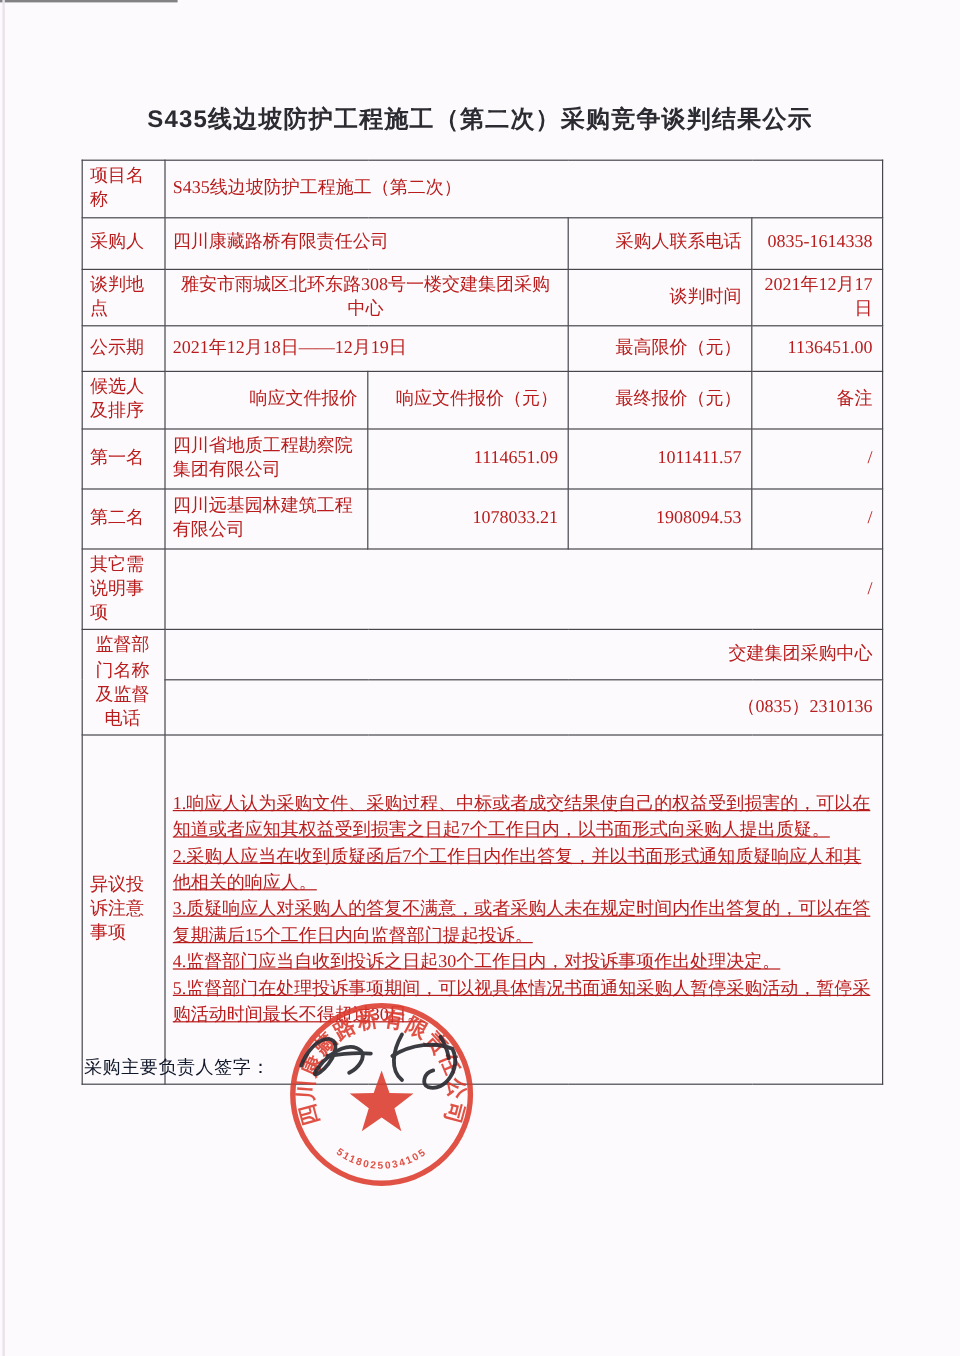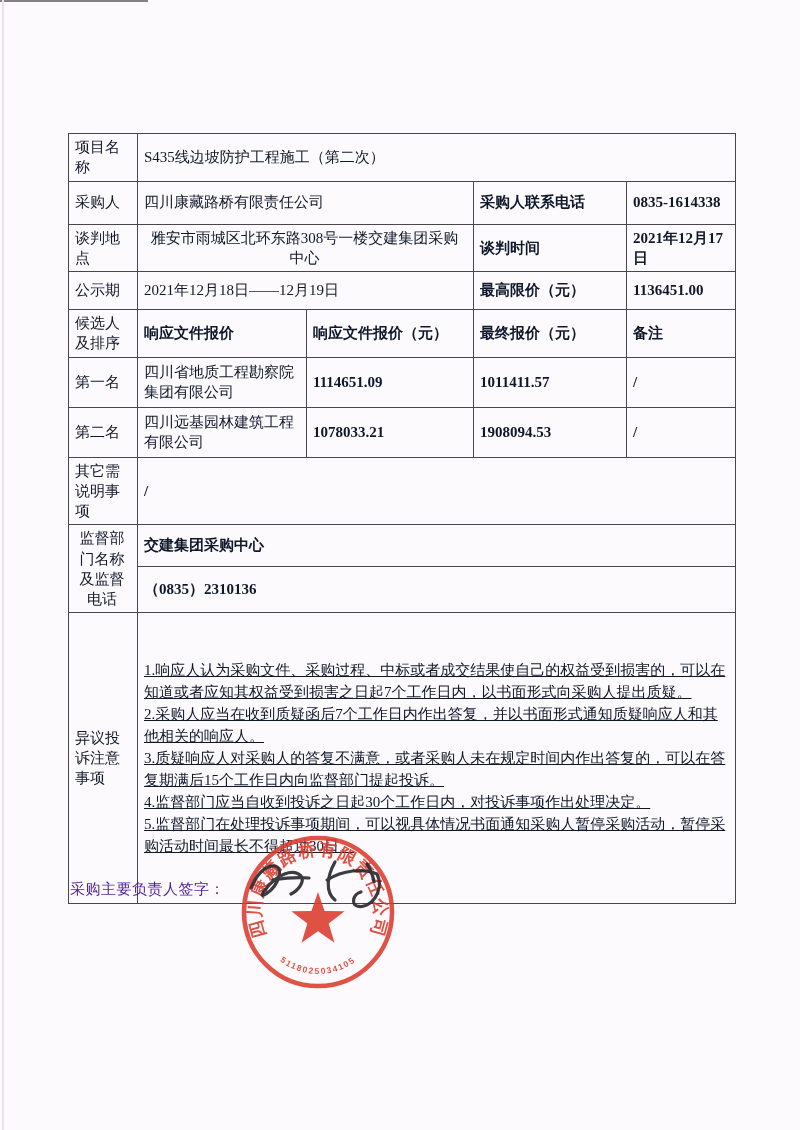--- a/index.html
+++ b/index.html
@@ -37,55 +37,56 @@
     color: #2b2b31;
   }
 
   table.results {
     position: absolute;
     left: 68px; top: 133px;
     width: 667px;
     border-collapse: collapse;
     table-layout: fixed;
     font-size: 15px;
-    color: #0f172a;
+    color: #b91c1c;
   }
   table.results td {
     border: 1.5px solid #46464c;
     vertical-align: middle;
     padding: 3px 8px 3px 6px;
     line-height: 1.35;
     word-break: break-all;
   }
   td.lab { padding: 3px 3px; text-align: left; }
   td.lab-ctr { padding: 3px 2px; text-align: center; }
-  td.ctr { text-align: left; padding: 3px 2px; font-weight: bold; }
+  td.ctr { text-align: right; padding: 3px 2px; }
   td.val-wide { padding: 3px 2px 3px 5px; text-align: center; }
   td.obj-cell { padding: 6px 8px 6px 6px; vertical-align: middle; text-decoration: underline; }
   .obj-line { line-height: 22px; }
 
   .sign-label {
     position: absolute;
     left: 70px; top: 880px;
     font-size: 15px;
     letter-spacing: .5px;
-    color: #4c1d95;
+    color: #0f172a;
   }
 
   .seal { position: absolute; left: 223px; top: 817px; width: 190px; height: 190px; }
   .sig  { position: absolute; left: 243px; top: 850px; width: 160px; height: 95px; }
 </style>
 </head>
 <body>
 
 <div class="page">
 
   <div class="scan-top-line"></div>
   <div class="scan-left-edge"></div>
 
+  <div class="doc-title">S435线边坡防护工程施工（第二次）采购竞争谈判结果公示</div>
 
   <table class="results">
     <colgroup>
       <col style="width:69px">
         <col style="width:169px">
         <col style="width:167px">
         <col style="width:153px">
         <col style="width:109px">
     </colgroup>
     <tbody>

